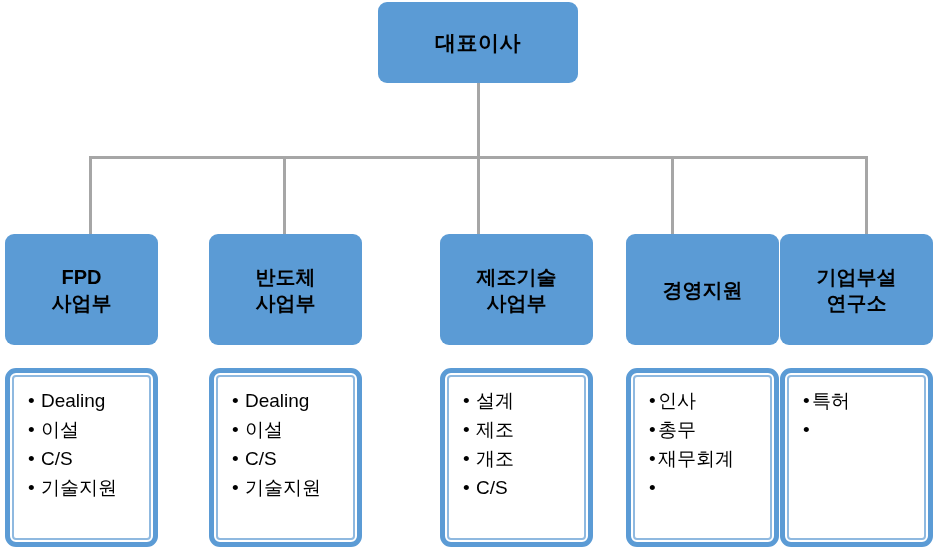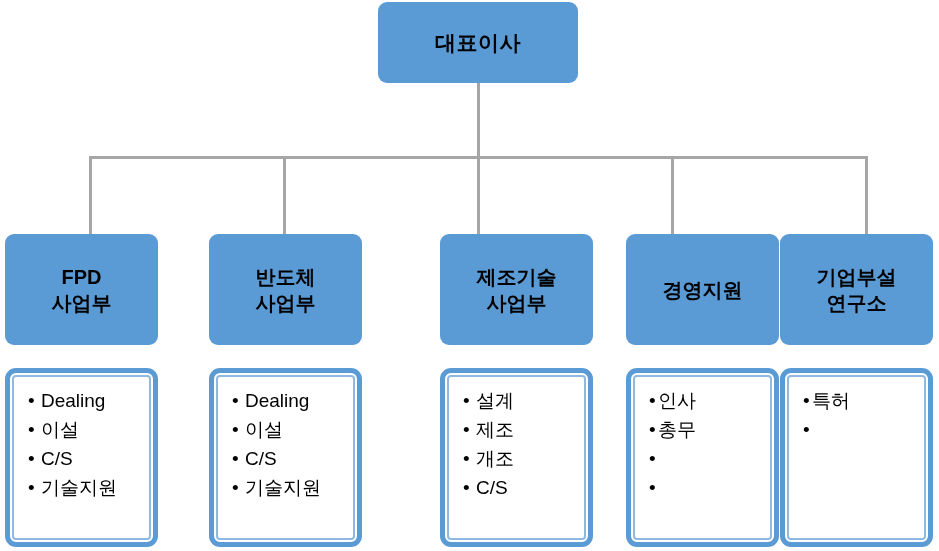--- a/index.html
+++ b/index.html
@@ -222,20 +222,21 @@
           <li>
             <span class="bullet">•</span>
             <span>인사</span>
           </li>
           <li>
             <span class="bullet">•</span>
             <span>총무</span>
           </li>
           <li>
             <span class="bullet">•</span>
+            <span>재무회계</span>
           </li>
           <li>
             <span class="bullet">•</span>
           </li>
         </ul>
     </div>
   </div>
   <div class="detail-box col-4 gap-tight">
     <div class="detail-inner">
       <ul class="detail-list">

